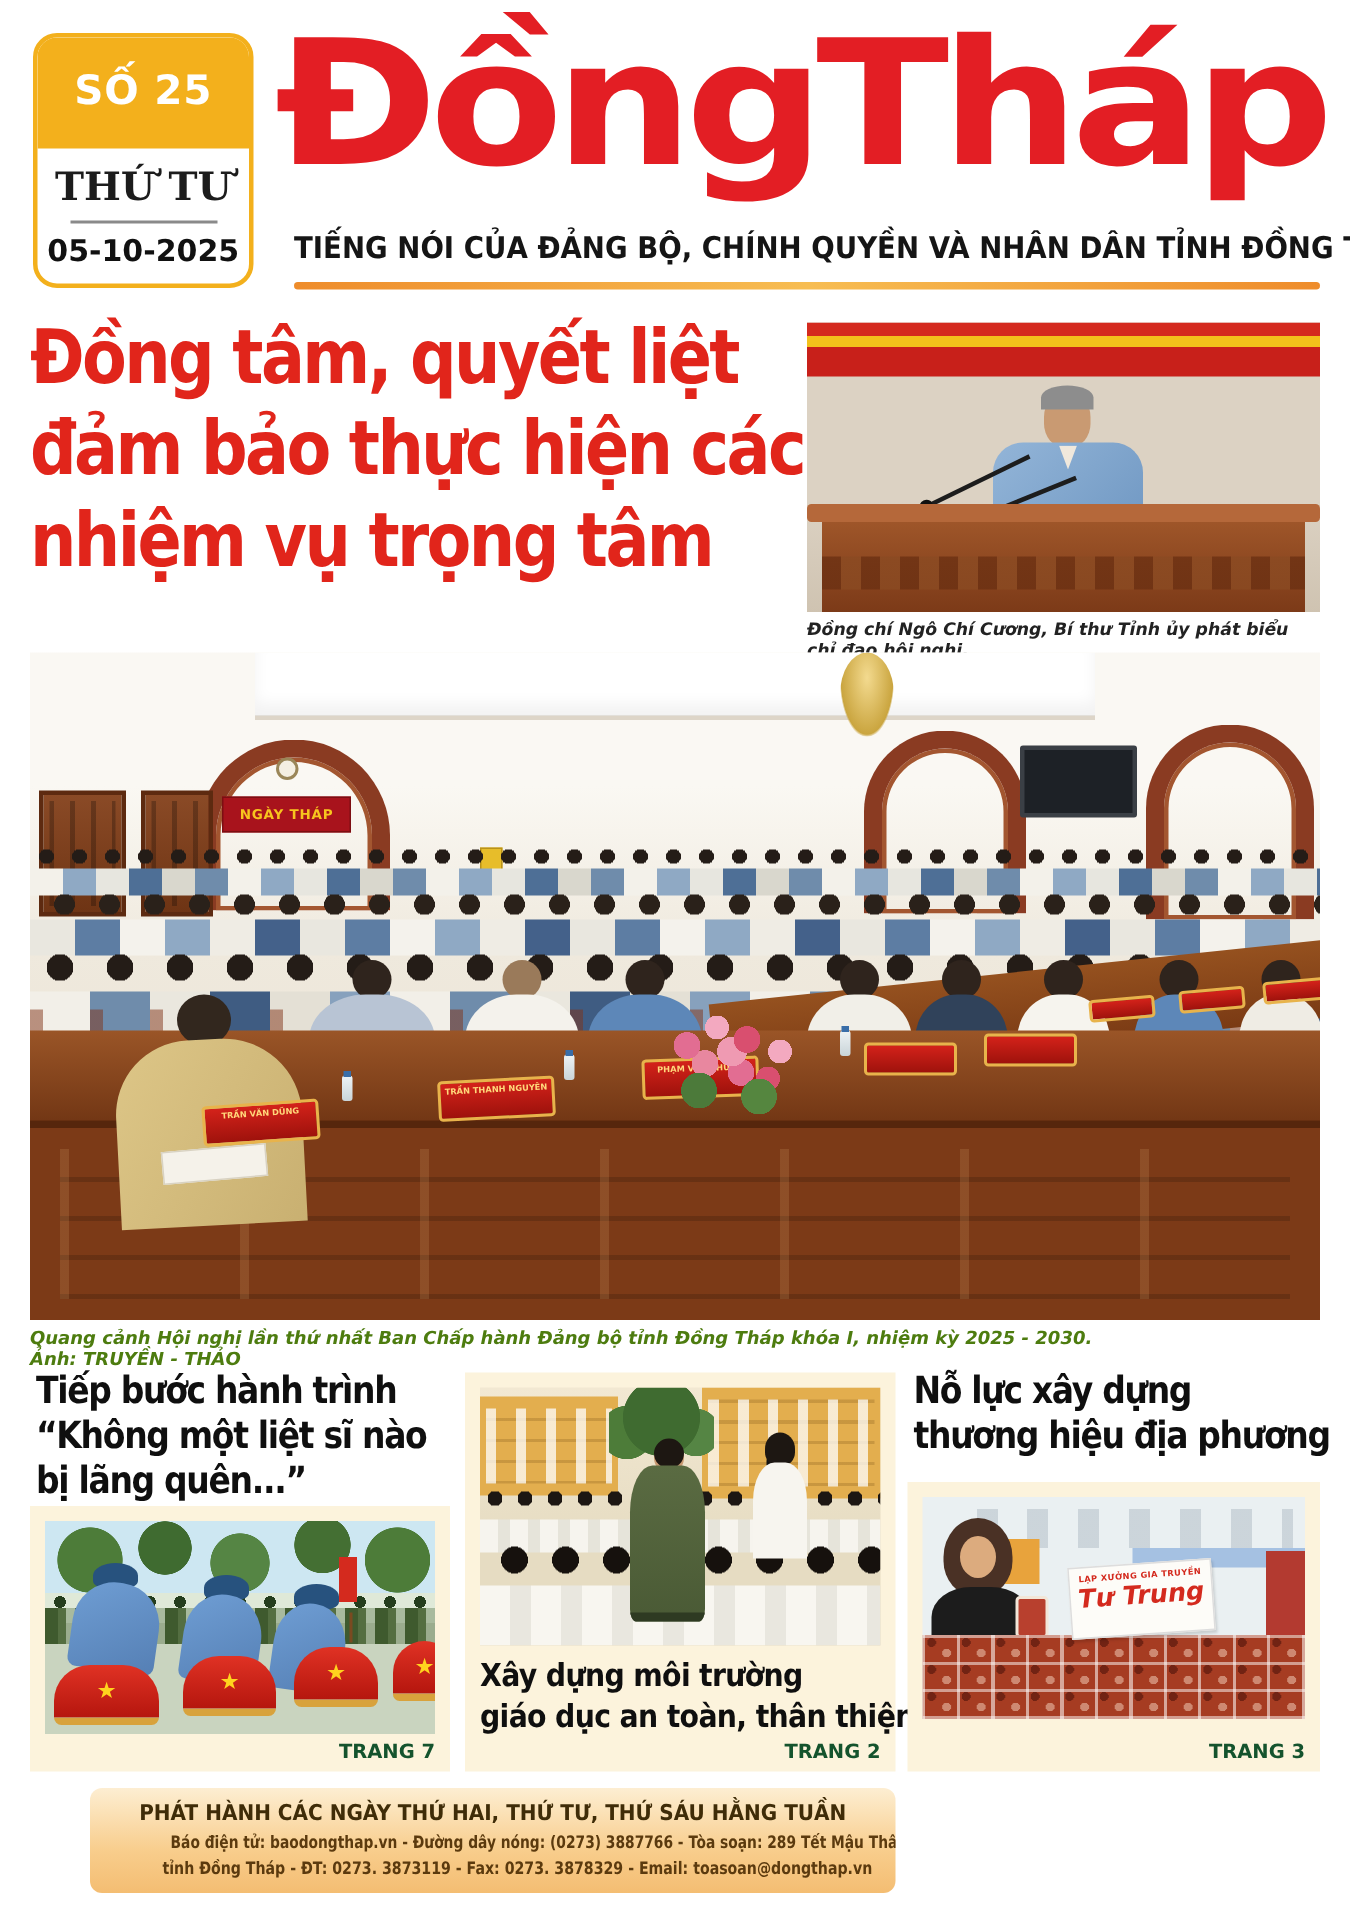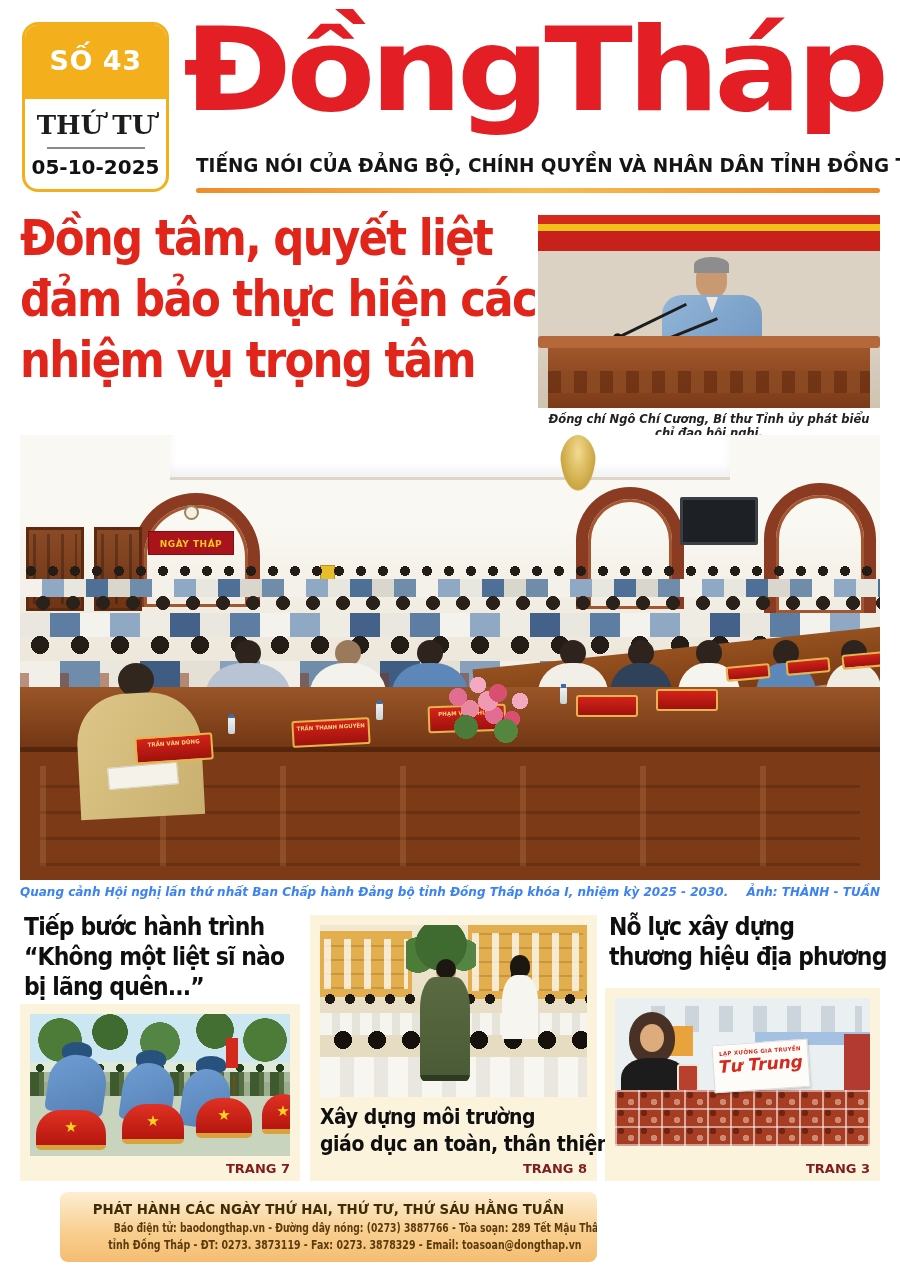--- a/index.html
+++ b/index.html
@@ -50,21 +50,21 @@
   .lp-podium::before { content:""; position:absolute; left:-10px; top:-9px; right:-10px; height:12px;
     background:#b5683a; border-radius:3px; }
   .lp-podium::after { content:""; position:absolute; left:0; top:26px; right:0; height:22px;
     background:repeating-linear-gradient(90deg,#6b3012 0 13px,#8a4a22 13px 26px); opacity:.8; }
   .lp-mic { position:absolute; width:74px; height:2.5px; background:#1d1d1d; }
   .lp-mic::before { content:""; position:absolute; left:-7px; top:-3px; width:9px; height:8px;
     background:#111; border-radius:50%; }
   .lp-mic.m1 { left:78px; top:104px; transform:rotate(-26deg); }
   .lp-mic.m2 { left:108px; top:116px; transform:rotate(-22deg); }
   .lead-caption { position:absolute; left:538px; top:412px; width:342px;
-    font-size:11.5px; font-weight:bold; font-style:italic; color:#222;text-align:center; }
+    font-size:11.5px; font-weight:bold; font-style:italic; color:#222; }
 
   
   .main-photo { position:absolute; left:20px; top:435px; width:860px; height:445px;
     background:linear-gradient(#faf8f3 0 20%, #efe9dd 45%, #e7dfd0); overflow:hidden; }
   .mp-cove { position:absolute; left:150px; top:0; width:560px; height:42px; background:#fff;
     box-shadow:0 3px 0 #ddd5c8, inset 0 -8px 10px rgba(0,0,0,.05); }
   .mp-chand { position:absolute; left:540px; top:0; width:36px; height:56px; border-radius:50%;
     background:radial-gradient(ellipse at 50% 30%, #f3da8f, #caa53f 68%, transparent 72%); }
   .arch { position:absolute; border:12px solid #8a3b22; border-bottom:none;
     border-radius:110px 110px 0 0; box-shadow:inset 0 0 0 3px #a35630; }
@@ -143,32 +143,32 @@
       radial-gradient(circle 9px at 18px 22px, #e26d92 99%, transparent),
       radial-gradient(circle 8px at 38px 10px, #f3a9c0 99%, transparent),
       radial-gradient(circle 9px at 58px 18px, #d94f6f 99%, transparent),
       radial-gradient(circle 8px at 80px 26px, #f3a9c0 99%, transparent),
       radial-gradient(circle 9px at 30px 34px, #e8879f 99%, transparent),
       radial-gradient(circle 10px at 48px 26px, #ef9ab2 99%, transparent),
       radial-gradient(circle 9px at 54px 40px, #e26d92 99%, transparent),
       radial-gradient(circle 8px at 72px 44px, #d94f6f 99%, transparent); }
 
   .main-caption-row { position:absolute; left:20px; top:885px; width:860px;
-    display:flex; justify-content:space-between; font-size:12px; font-weight:bold; font-style:italic; color:#3b82f6; }
+    display:flex; justify-content:space-between; font-size:12px; font-weight:bold; font-style:italic; color:#4d7c0f;flex-direction:column; }
 
   
   .bh { position:absolute; color:#0f0f0f; font-weight:bold; white-space:nowrap;
     transform:scaleX(.88); transform-origin:left top; letter-spacing:-1px; }
   .bh.left { left:24px; top:912px; font-size:25px; line-height:30px; }
   .bh.right { left:609px; top:912px; font-size:25px; line-height:30px; }
   .panel { position:absolute; background:#fcf3dc; }
   .panel.pl { left:20px; top:1004px; width:280px; height:177px; }
   .panel.pm { left:310px; top:915px; width:287px; height:266px; }
   .panel.pr { left:605px; top:988px; width:275px; height:193px; }
-  .trang-label { position:absolute; right:10px; bottom:5px; color:#7f1d1d; font-size:13px; font-weight:bold; }
+  .trang-label { position:absolute; right:10px; bottom:5px; color:#14532d; font-size:13px; font-weight:bold; }
   .bh.mid { position:absolute; left:10px; top:189px; font-size:21px; line-height:27px;
     color:#0f0f0f; font-weight:bold; white-space:nowrap; transform:scaleX(.9); transform-origin:left top; letter-spacing:-0.5px; }
 
   
   .ph { position:absolute; overflow:hidden; }
   .ph.ph-left { left:10px; top:10px; width:260px; height:142px;
     background:linear-gradient(#cde7f2 0 34%, #dfe9d8 34% 48%, #c9d4bf 48%); }
   .ph-left .trees { position:absolute; left:0; right:0; top:0; height:62px;
     background:
       radial-gradient(circle 22px at 30px 26px, #4d7c39 98%, transparent),
@@ -274,21 +274,21 @@
   .qr-note { flex:1; text-align:center; }
   .qr-note div { font-size:10px; font-weight:bold; color:#1f3a73; white-space:nowrap;
     transform:scaleX(.74); transform-origin:center; line-height:15px; }
 </style>
 </head>
 <body>
 
 <div class="page">
 
   <div class="issue-box">
-    <div class="issue-num">SỐ 43</div>
+    <div class="issue-num">SỐ 25</div>
     <div class="issue-day">THỨ TƯ</div>
     <div class="issue-divider"></div>
     <div class="issue-date">05-10-2025</div>
   </div>
 
   <div class="logo">ĐồngTháp</div>
   <div class="tagline-wrap">
     <span class="tagline">TIẾNG NÓI CỦA ĐẢNG BỘ, CHÍNH QUYỀN VÀ NHÂN DÂN TỈNH ĐỒNG THÁP</span>
   </div>
   <div class="tagline-rule"></div>
@@ -345,21 +345,21 @@
     <div class="plate small" style="left:766px;top:224px;transform:rotate(-5deg);"></div>
     <div class="plate small" style="left:822px;top:218px;transform:rotate(-5deg);"></div>
     <div class="bottle" style="left:208px;top:282px;"></div>
     <div class="bottle" style="left:356px;top:268px;"></div>
     <div class="bottle" style="left:540px;top:252px;"></div>
     <div class="flowers"></div>
     <div class="mp-front"></div>
   </div>
   <div class="main-caption-row">
     <span>Quang cảnh Hội nghị lần thứ nhất Ban Chấp hành Đảng bộ tỉnh Đồng Tháp khóa I, nhiệm kỳ 2025 - 2030.</span>
-    <span>Ảnh: THÀNH - TUẦN</span>
+    <span>Ảnh: TRUYỀN - THẢO</span>
   </div>
 
   <div class="bh left">
     <div>Tiếp bước hành trình</div>
     <div>“Không một liệt sĩ nào</div>
     <div>bị lãng quên...”</div>
   </div>
   <div class="panel pl">
     <div class="ph ph-left">
       <div class="trees"></div>
@@ -383,21 +383,21 @@
       <div class="tree"></div>
       <div class="students-back"></div>
       <div class="students-front"></div>
       <div class="officer"></div>
       <div class="mid-student"></div>
     </div>
     <div class="bh mid">
       <div>Xây dựng môi trường</div>
       <div>giáo dục an toàn, thân thiện</div>
     </div>
-    <div class="trang-label">TRANG 8</div>
+    <div class="trang-label">TRANG 2</div>
   </div>
 
   <div class="bh right">
     <div>Nỗ lực xây dựng</div>
     <div>thương hiệu địa phương</div>
   </div>
   <div class="panel pr">
     <div class="ph ph-right">
       <div class="banner-strip"></div>
       <div class="blue-banner"></div>

